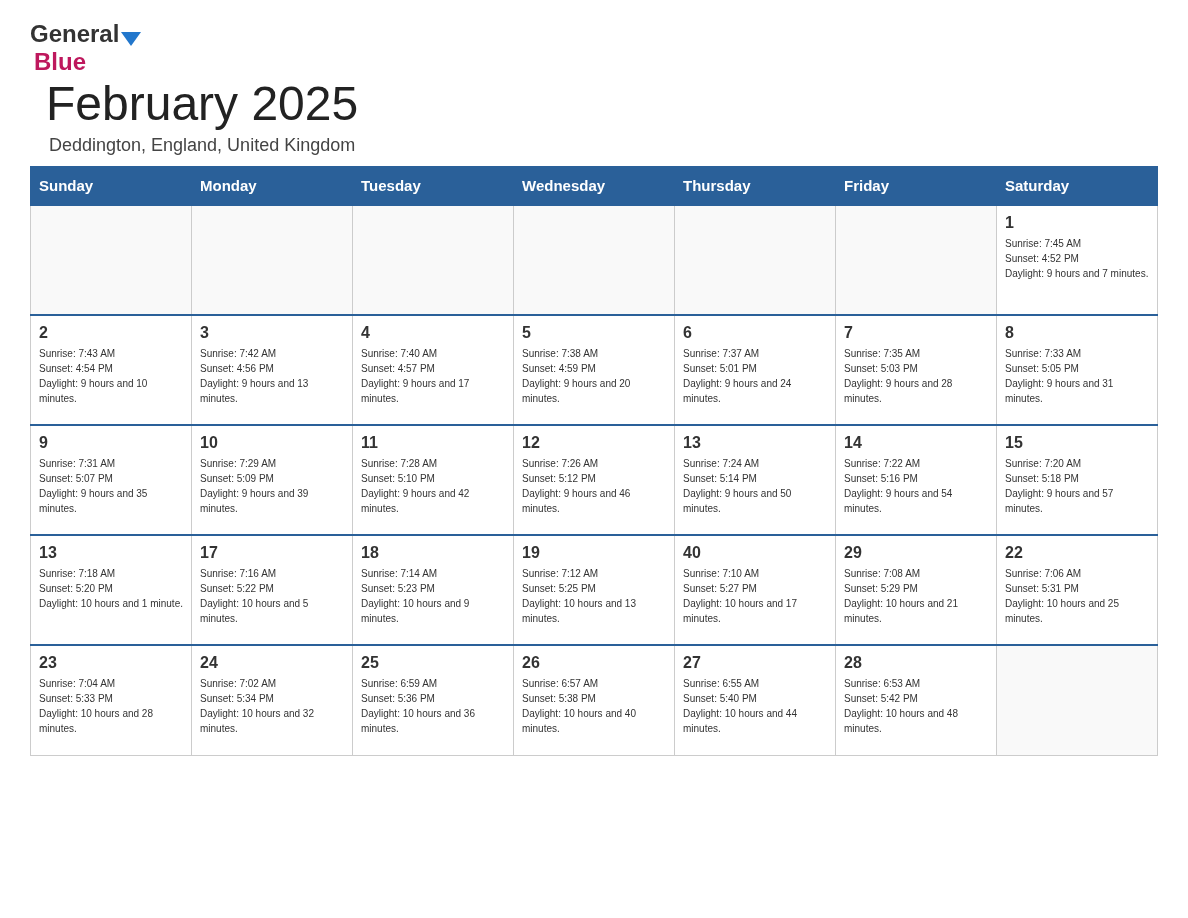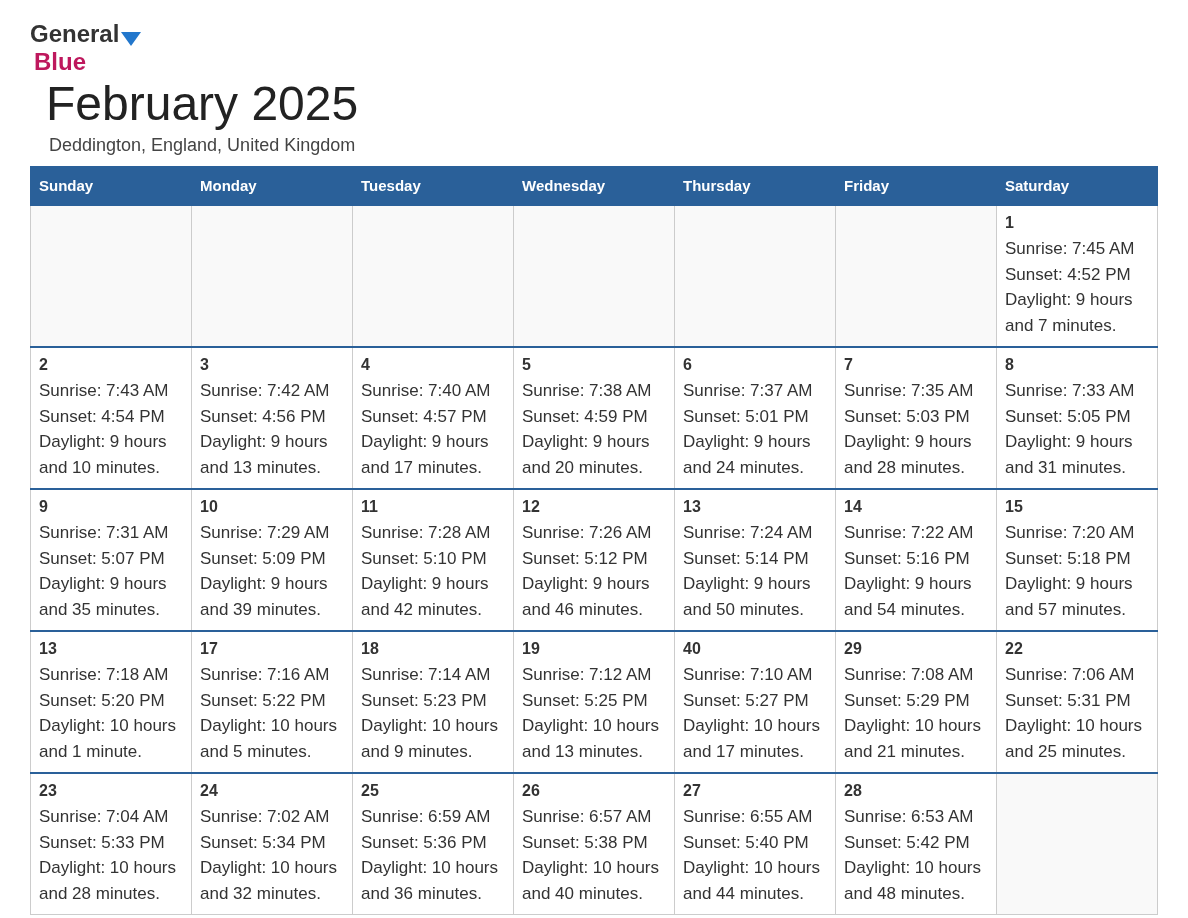--- a/index.html
+++ b/index.html
@@ -61,21 +61,21 @@
       height: 110px;
     }
     tbody tr td .day-num {
       font-size: 16px;
       font-weight: bold;
       color: #333;
       display: block;
       margin-bottom: 4px;
     }
     tbody tr td .day-info {
-      font-size: 17px;
+      font-size: 10px;
       color: #333;
       line-height: 1.5;
     }
     tbody tr td.empty {
       background: #f9f9f9;
     }
     tbody tr:first-child {
       border-top: 2px solid #2a6099;
     }
     tbody tr {

